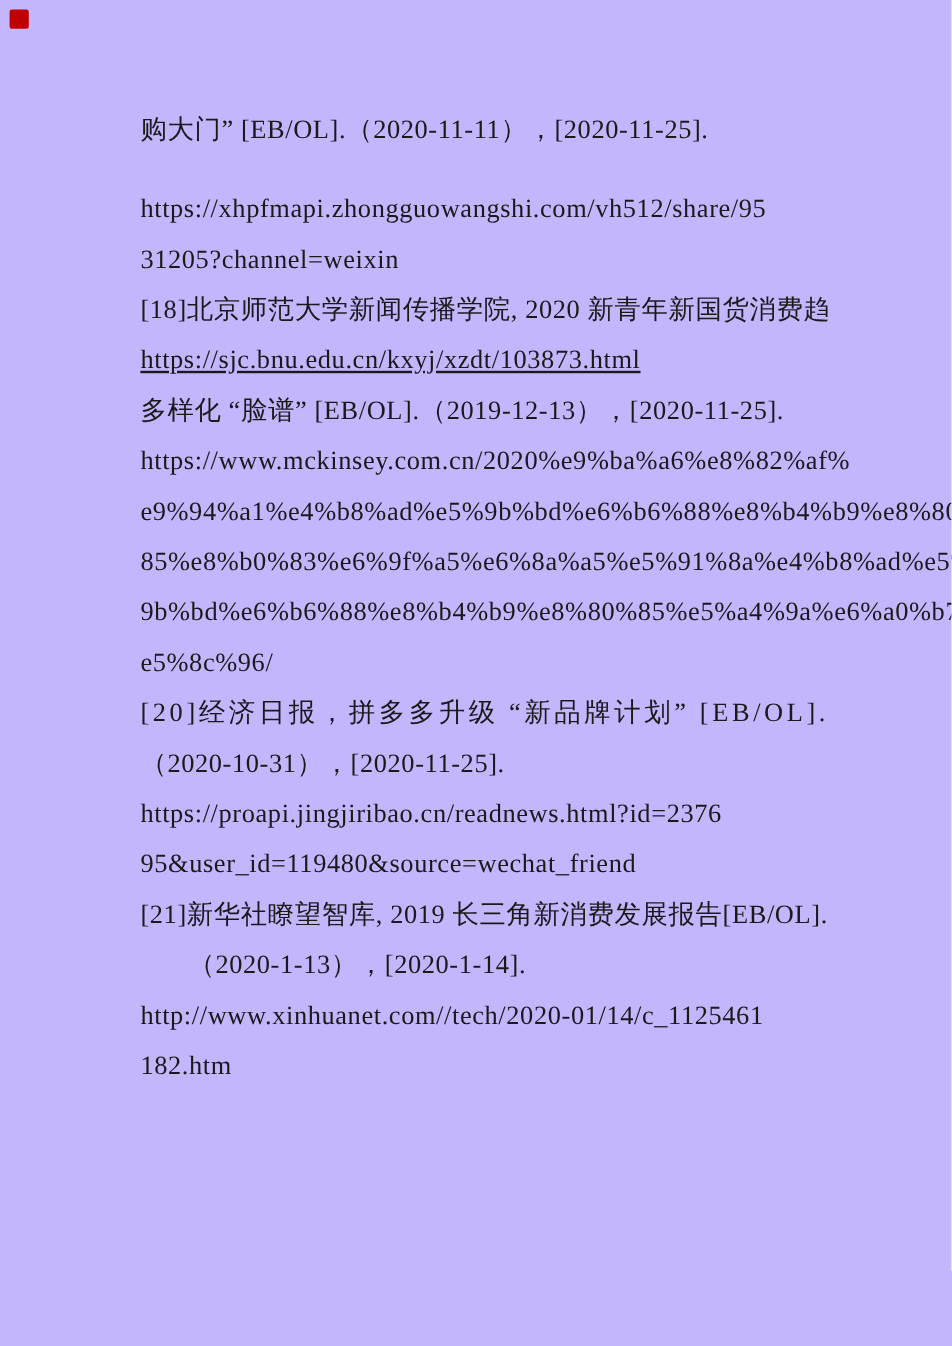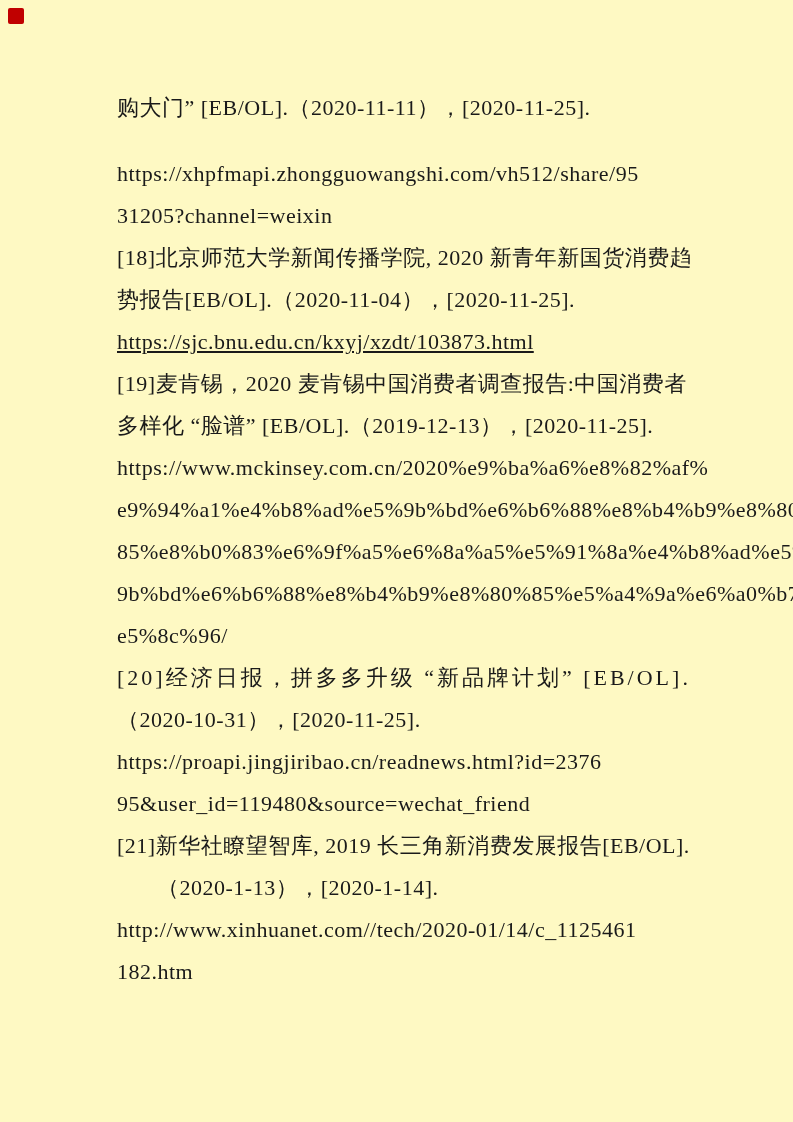--- a/index.html
+++ b/index.html
@@ -46,30 +46,28 @@
     width: 100%;
     text-align: center;
     font-family: "Liberation Sans", "DejaVu Sans", sans-serif;
     font-size: 13px;
     color: #222222;
   }
 </style>
 </head>
 <body>
 
-<div class="page" style="background: #fef9c3;">
+<div class="page" style="background: #c4b5fd;">
   <div class="corner-marker" style="background: rgb(192, 0, 0);"></div>
   <div class="content">
       <div class="ref-line" style="color: rgb(26, 26, 26);">购大门” [EB/OL].（2020-11-11），[2020-11-25].</div>
       <div class="ref-line" style="color: rgb(26, 26, 26); margin-top: 24px;">https://xhpfmapi.zhongguowangshi.com/vh512/share/95</div>
       <div class="ref-line" style="color: rgb(26, 26, 26);">31205?channel=weixin</div>
       <div class="ref-line" style="color: rgb(26, 26, 26);">[18]北京师范大学新闻传播学院, 2020 新青年新国货消费趋</div>
-      <div class="ref-line" style="color: rgb(26, 26, 26);">势报告[EB/OL].（2020-11-04），[2020-11-25].</div>
       <div class="ref-line" style="color: rgb(26, 26, 26); text-decoration: underline;">https://sjc.bnu.edu.cn/kxyj/xzdt/103873.html</div>
-      <div class="ref-line" style="color: rgb(26, 26, 26);">[19]麦肯锡，2020 麦肯锡中国消费者调查报告:中国消费者</div>
       <div class="ref-line" style="color: rgb(26, 26, 26);">多样化 “脸谱” [EB/OL].（2019-12-13），[2020-11-25].</div>
       <div class="ref-line" style="color: rgb(26, 26, 26);">https://www.mckinsey.com.cn/2020%e9%ba%a6%e8%82%af%</div>
       <div class="ref-line" style="color: rgb(26, 26, 26);">e9%94%a1%e4%b8%ad%e5%9b%bd%e6%b6%88%e8%b4%b9%e8%80%</div>
       <div class="ref-line" style="color: rgb(26, 26, 26);">85%e8%b0%83%e6%9f%a5%e6%8a%a5%e5%91%8a%e4%b8%ad%e5%</div>
       <div class="ref-line" style="color: rgb(26, 26, 26);">9b%bd%e6%b6%88%e8%b4%b9%e8%80%85%e5%a4%9a%e6%a0%b7%</div>
       <div class="ref-line" style="color: rgb(26, 26, 26);">e5%8c%96/</div>
       <div class="ref-line stretch" style="color: rgb(26, 26, 26);">[20]经济日报，拼多多升级 “新品牌计划” [EB/OL].</div>
       <div class="ref-line" style="color: rgb(26, 26, 26);">（2020-10-31），[2020-11-25].</div>
       <div class="ref-line" style="color: rgb(26, 26, 26);">https://proapi.jingjiribao.cn/readnews.html?id=2376</div>
       <div class="ref-line" style="color: rgb(26, 26, 26);">95&amp;user_id=119480&amp;source=wechat_friend</div>

